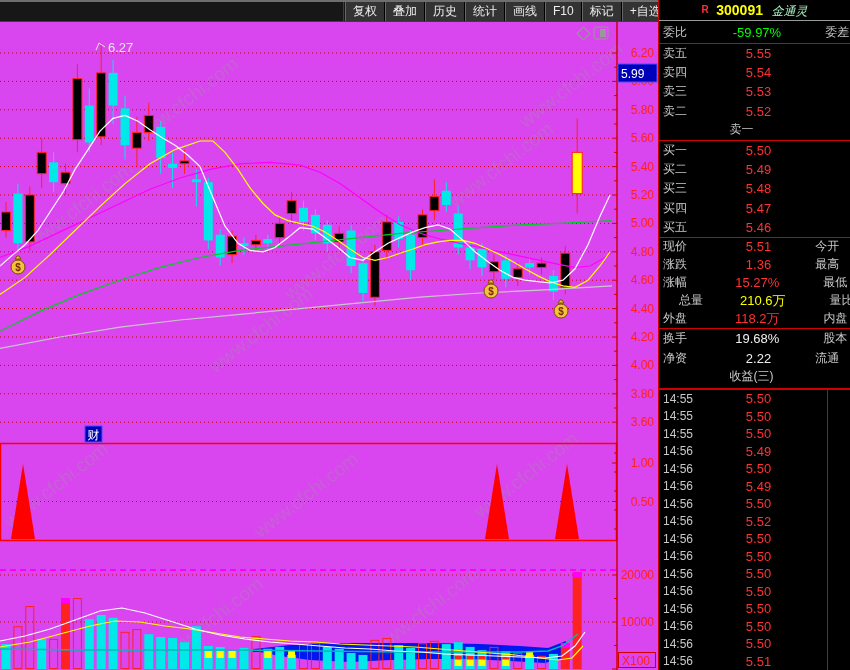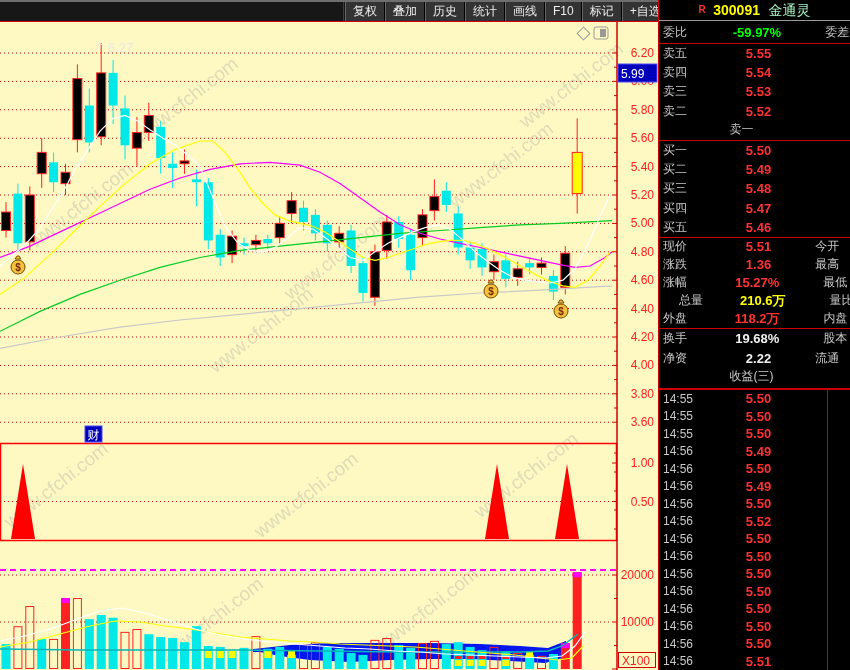--- a/index.html
+++ b/index.html
@@ -1,35 +1,35 @@
 <!DOCTYPE html>
 <html><head>
 <meta charset="utf-8">
 <style>
   html,body{margin:0;padding:0;background:#000;width:850px;height:670px;overflow:hidden;
     font-family:"Liberation Sans","DejaVu Sans",sans-serif;}
-  #stage{position:relative;width:850px;height:670px;background:#fef9c3;}
+  #stage{position:relative;width:850px;height:670px;background:#d946ef;}
   
   #toolbar{position:absolute;left:0;top:0;width:658px;height:21px;background:#171717;
     border-top:2px solid #6e6e6e;box-sizing:border-box;}
   #btnwrap{position:absolute;left:345px;top:0;height:19px;display:flex;}
   .tbtn{height:19px;line-height:18px;padding:0 7px;background:#333;color:#eee;font-size:12px;
     border-left:1px solid #666;border-right:1px solid #000;cursor:default;white-space:nowrap;}
   #tb-redline{position:absolute;left:343px;top:0;width:1px;height:19px;background:#c00;}
   #hline-top{position:absolute;left:0;top:21px;width:658px;height:1px;background:#d00000;}
   
   #rpanel{position:absolute;left:658px;top:0;width:192px;height:670px;background:#000;
     border-left:1px solid #d00000;box-sizing:border-box;color:#ccc;}
   #rp-title{height:20px;line-height:20px;border-bottom:1px solid #9a9a9a;text-align:center;white-space:nowrap;}
   #rp-title .rmark{color:#ff3030;font-size:10px;font-weight:bold;vertical-align:top;}
   #rp-title .code{color:#ffff00;font-size:14px;font-weight:bold;margin-left:3px;}
-  #rp-title .name{color:#a8f0c0;font-size:14px;margin-left:4px;}
+  #rp-title .name{color:#a8f0c0;font-size:12px;margin-left:4px;font-style:italic;}
   .rrow{display:flex;align-items:center;font-size:12px;white-space:nowrap;overflow:hidden;gap:37px;}
   .rrow .lb{width:58px;padding-left:4px;color:#c8c8c8;box-sizing:border-box;}
-  .rrow .val{flex:1;text-align:left;font-weight:bold;font-size:13px;}
+  .rrow .val{flex:1;text-align:left;font-weight:normal;font-size:13px;}
   .rrow .lb2{width:48px;padding-left:7px;color:#c8c8c8;box-sizing:border-box;}
   .sec{box-sizing:border-box;}
   .sec.redline{border-bottom:1px solid #d00000;}
   #rp-ticks{border-top:1px solid #d00000;position:relative;}
   #rp-ticks .tickline{position:absolute;left:168px;top:0;width:1px;height:100%;background:#d00000;}
   .c-red{color:#ff3232;} .c-yel{color:#ffff00;} .c-grn{color:#00ff00;} .c-wht{color:#f0f0f0;}
   svg{position:absolute;left:0;top:0;}
   svg text{font-family:"Liberation Sans","DejaVu Sans",sans-serif;}
 </style>
 </head>

